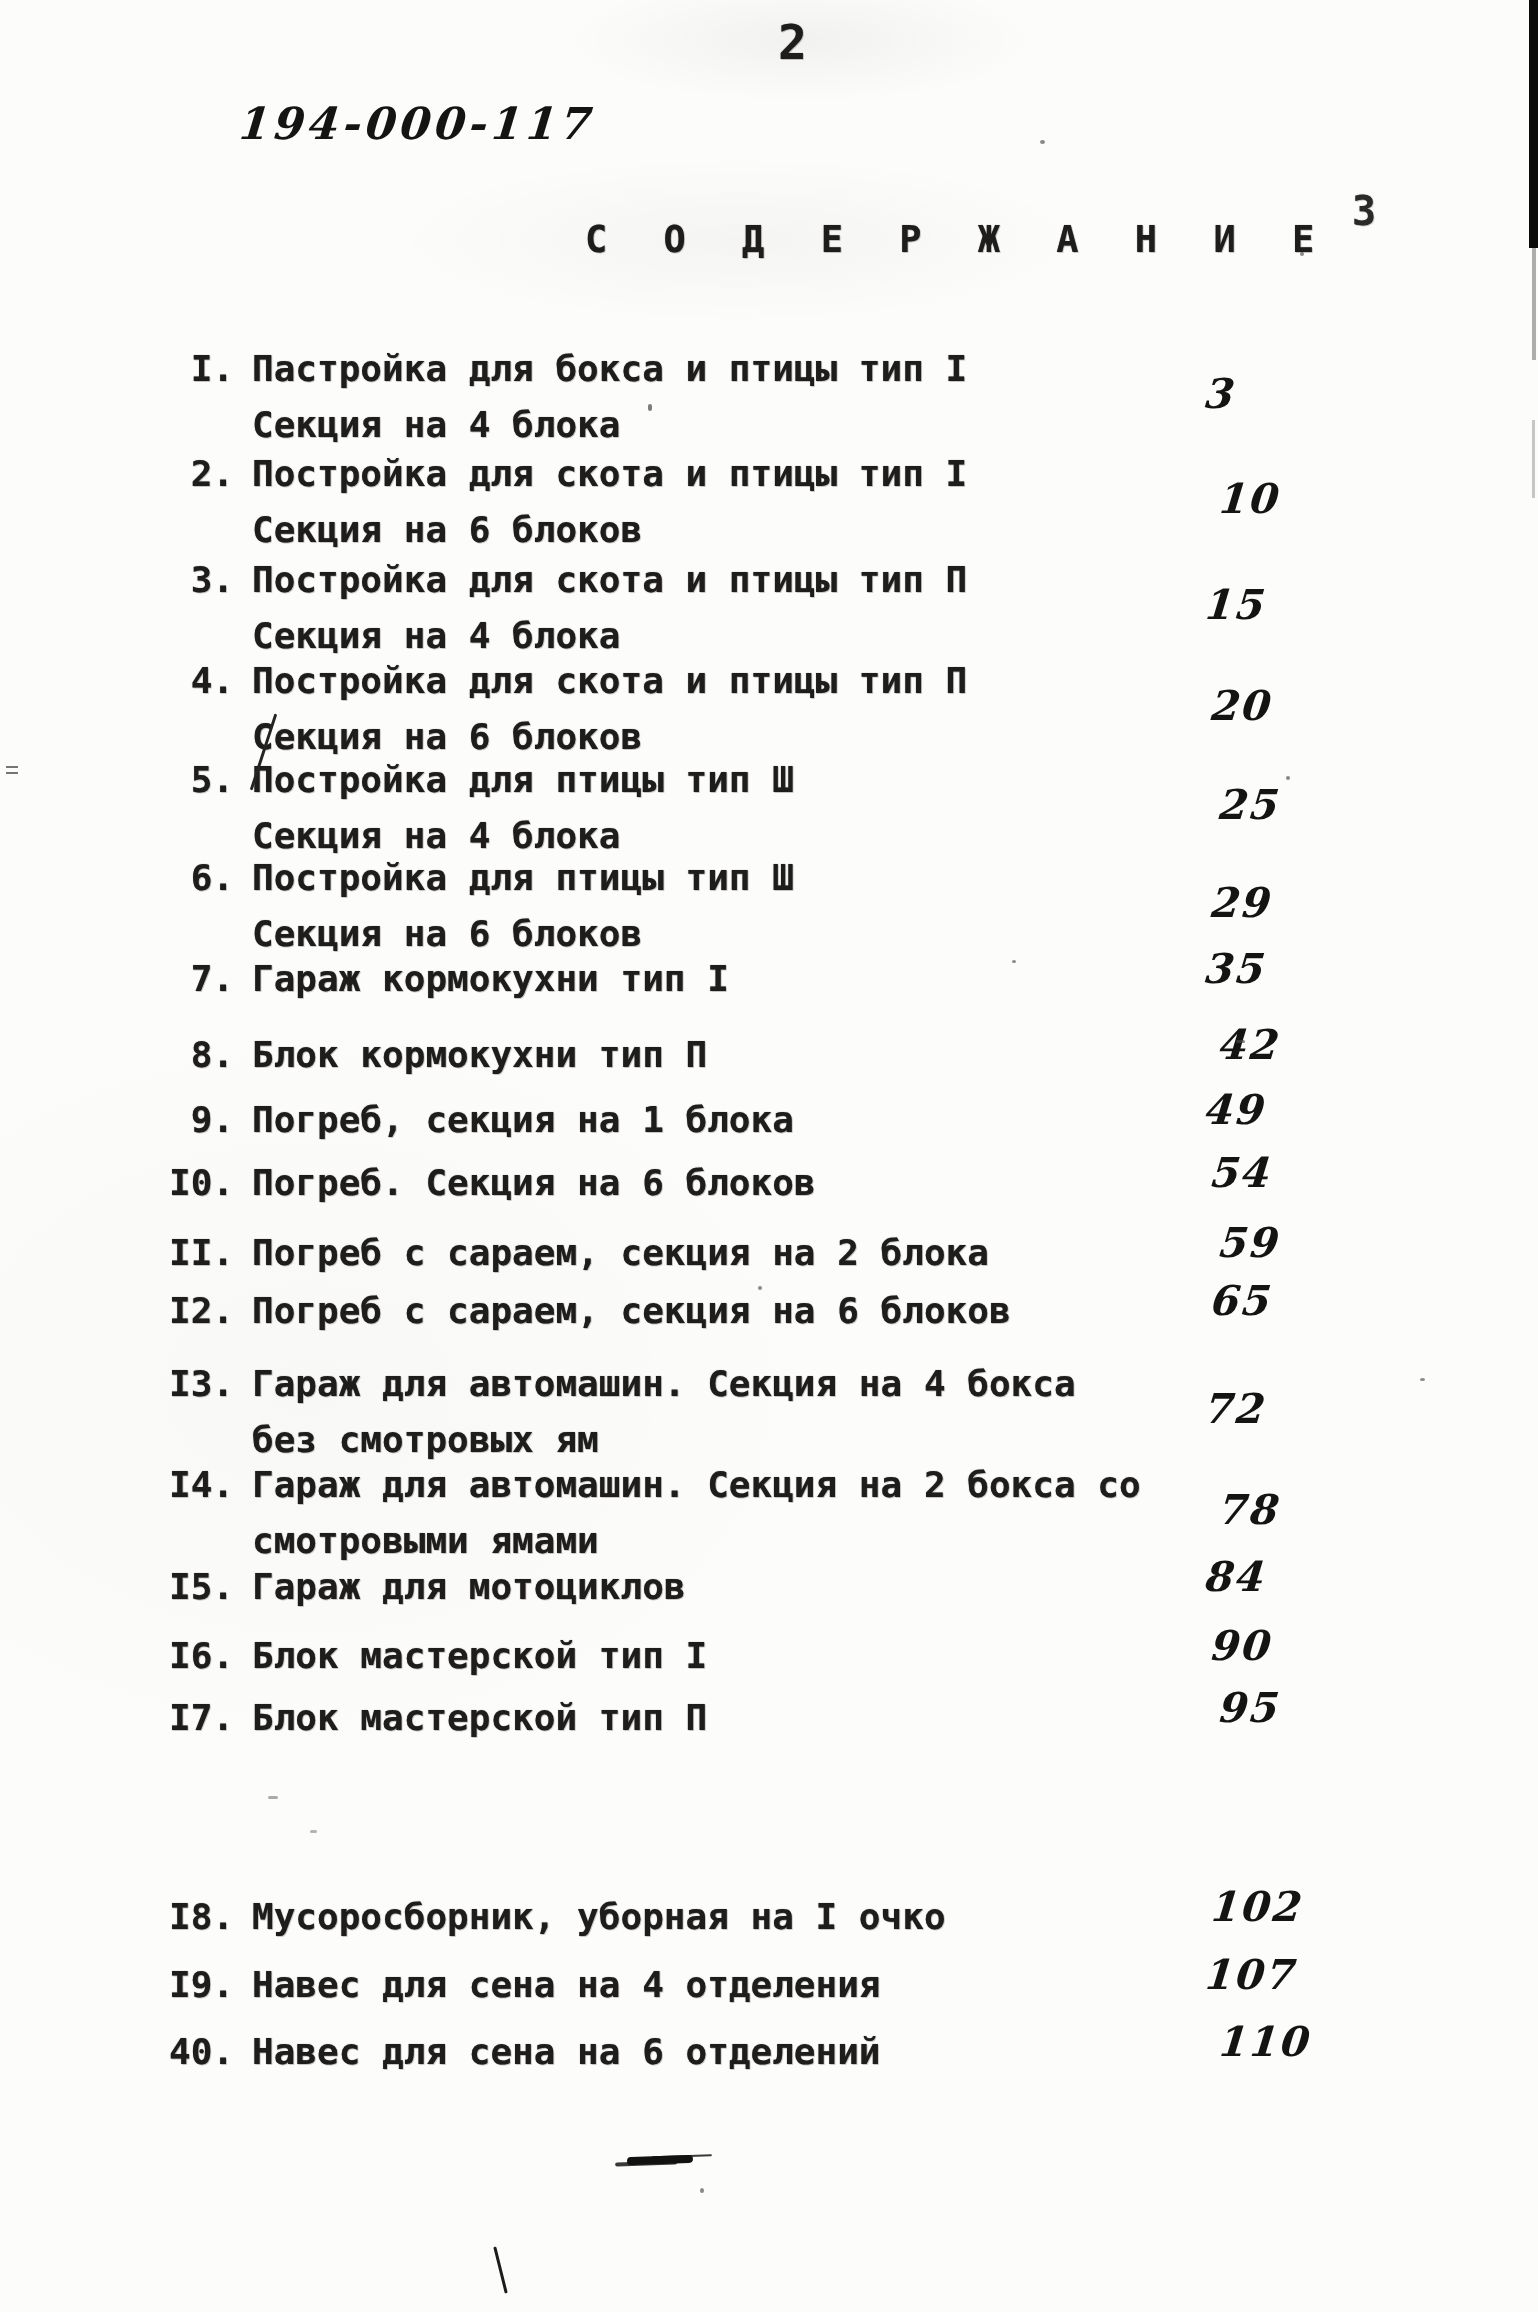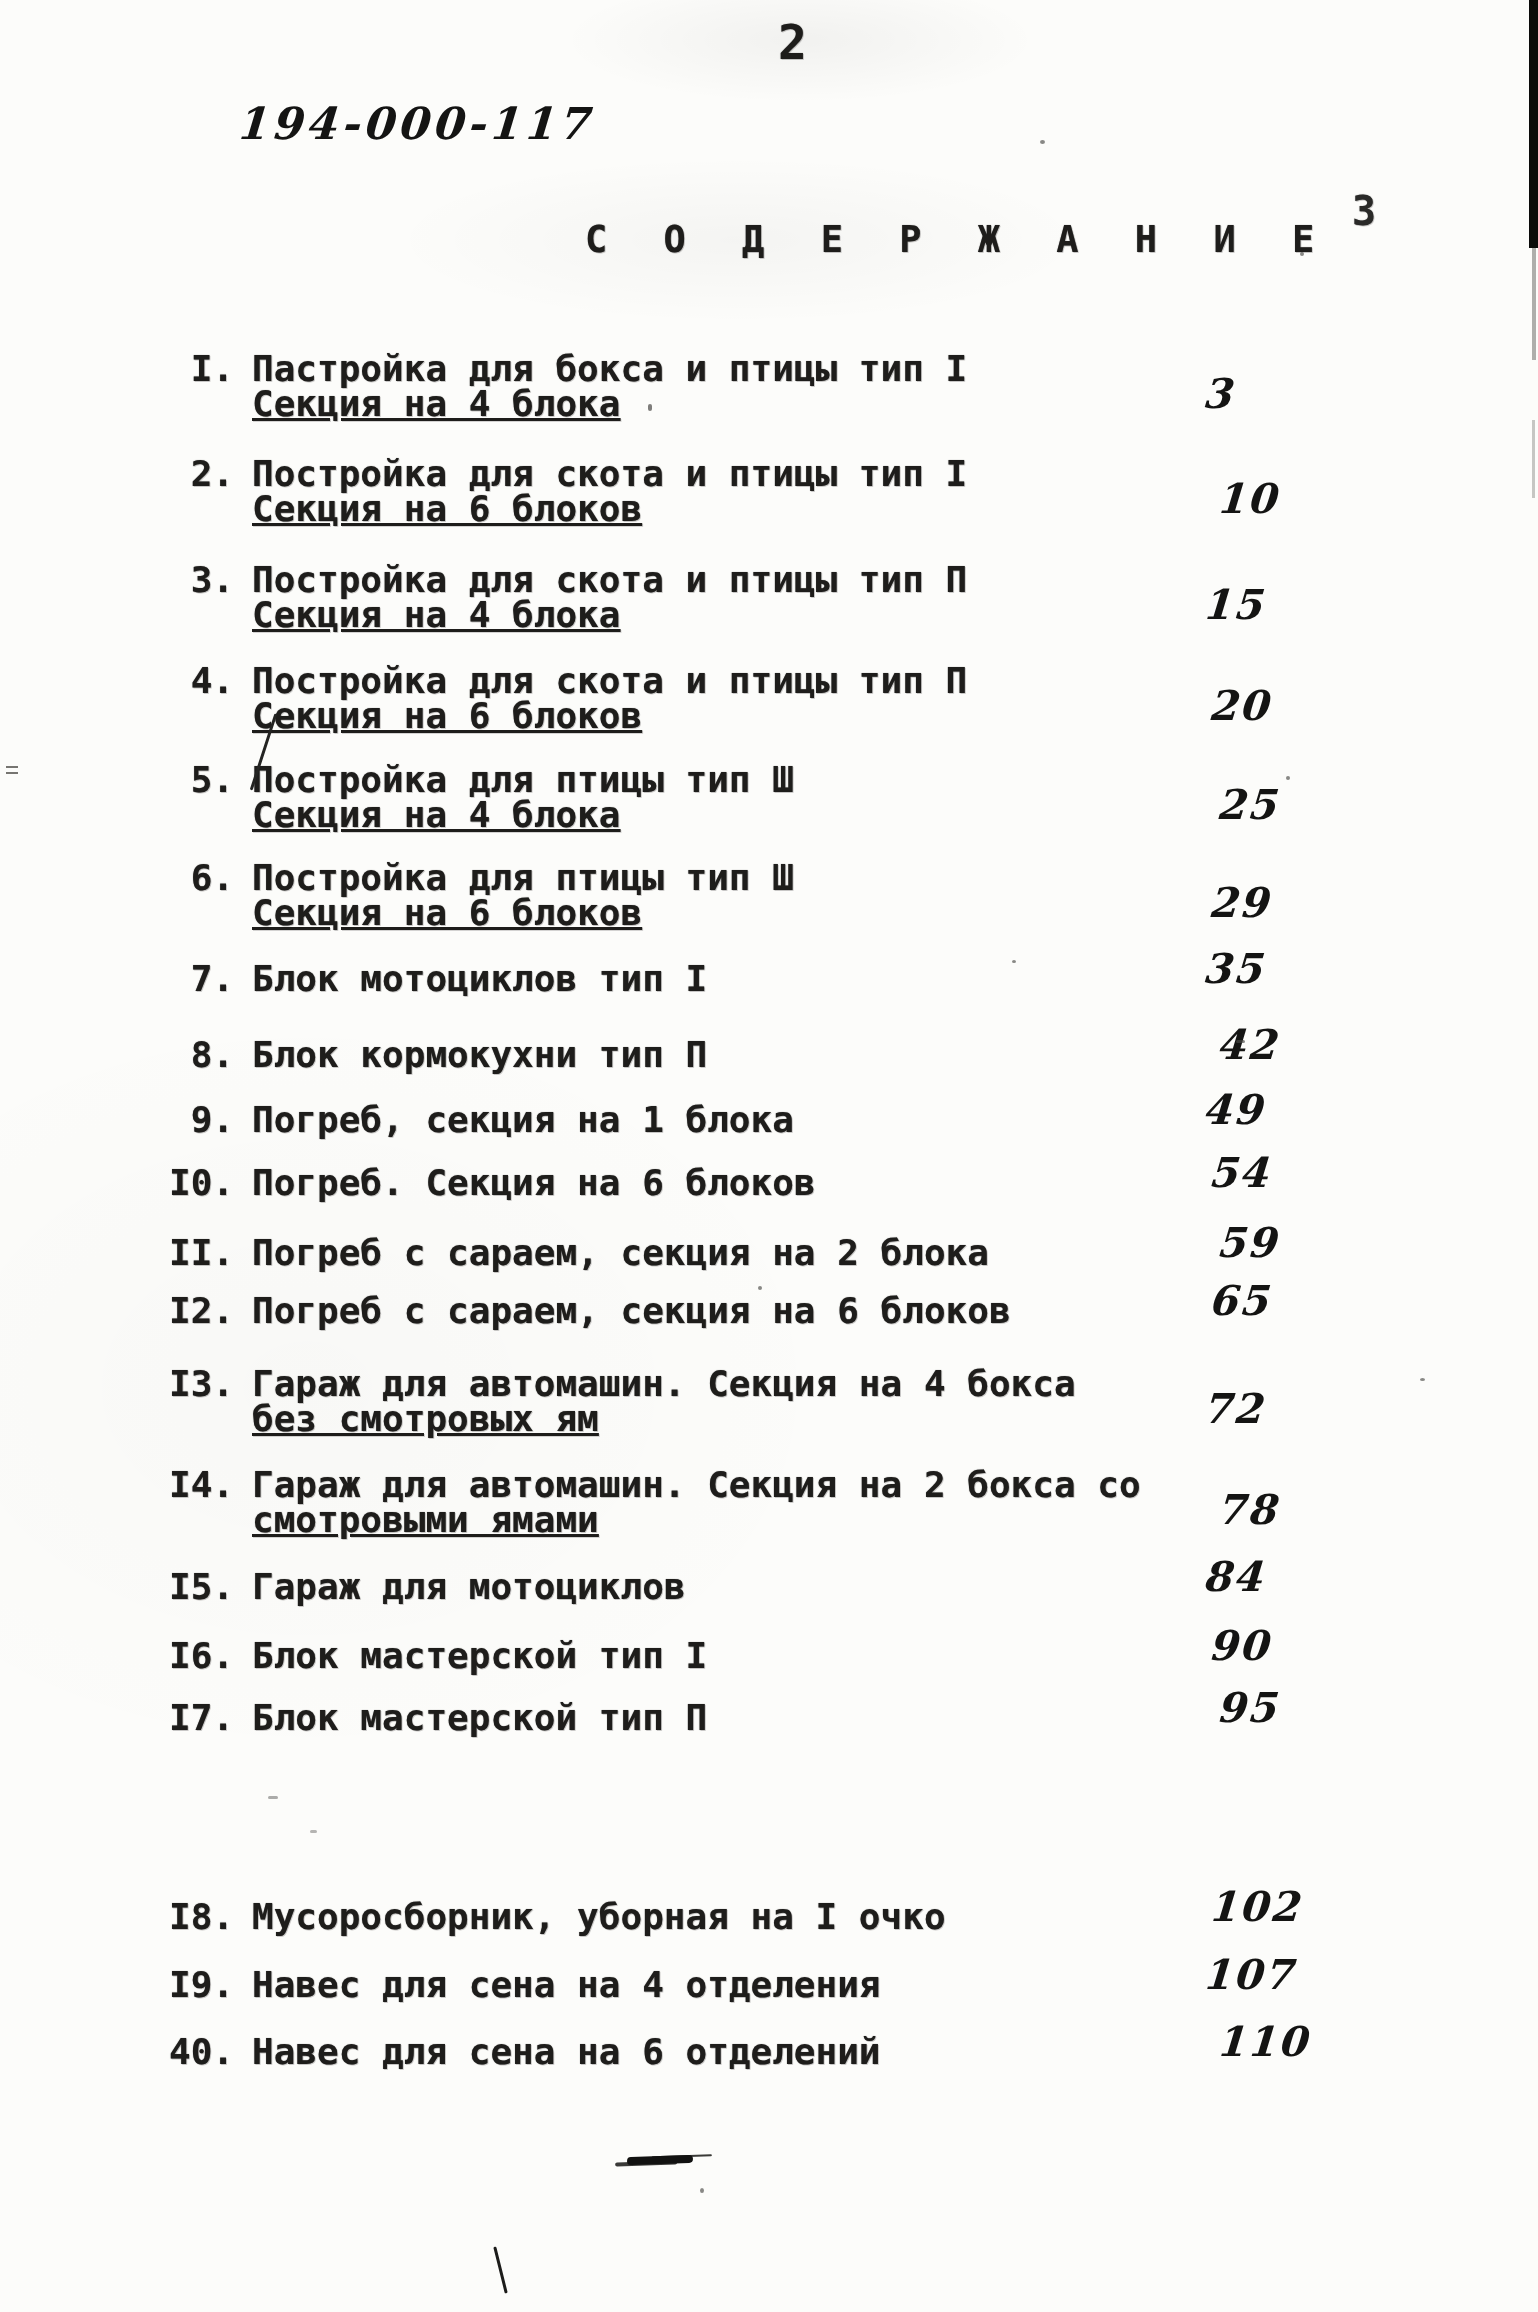--- a/index.html
+++ b/index.html
@@ -24,21 +24,21 @@
   .abs { position:absolute; white-space:nowrap; }
 
   .sheet-num { left:778px; top:14px; font-size:48px; }
   .doc-code  { left:240px; top:98px;  font-size:44px; letter-spacing:4px; }
   .corner-num{ left:1352px; top:188px; font-size:40px; color:#2a2a28; }
   .toc-title { left:585px; top:218px; font-size:37px; letter-spacing:17px;text-align:right; }
 
   .row { position:absolute; left:0; top:0; width:1538px; font-size:36px; line-height:39px; }
   .row .num   { position:absolute; left:148px; top:0; width:86px; text-align:right; }
   .row .line1 { position:absolute; left:252px; top:0; }
-  .row .line2 { position:absolute; left:252px; top:35px;text-decoration:underline; }
+  .row .line2 { position:absolute; left:252px; top:56px; }
   .row .pg    { position:absolute; left:1212px; font-size:41px; letter-spacing:2px; }
   .row.two .pg { top:26px; }
   .row.one .pg { top:-9px; }
   .row:nth-of-type(odd) .pg { left:1206px; }
   .row:nth-of-type(3n) .pg  { left:1220px; }
 
   
   .edge-band  { position:absolute; right:0; top:0;  width:9px;  height:248px; background:#0b0b0a; }
   .edge-band2 { position:absolute; right:2px; top:248px; width:4px; height:112px; background:#6d6d6a; opacity:.55; }
   .edge-band3 { position:absolute; right:3px; top:420px; width:3px; height:78px;  background:#8f8f8b; opacity:.5; }
@@ -117,21 +117,21 @@
 
   <div class="row two" style="top:858px">
     <span class="num typed">6.</span>
     <span class="line1 typed">Постройка для птицы тип Ш</span>
     <span class="line2 typed">Секция на 6 блоков</span>
     <span class="pg hand">29</span>
   </div>
 
   <div class="row one" style="top:959px">
     <span class="num typed">7.</span>
-    <span class="line1 typed">Блок мотоциклов тип I</span>
+    <span class="line1 typed">Гараж кормокухни тип I</span>
     <span class="pg hand">35</span>
   </div>
 
   <div class="row one" style="top:1035px">
     <span class="num typed">8.</span>
     <span class="line1 typed">Блок кормокухни тип П</span>
     <span class="pg hand">42</span>
   </div>
 
   <div class="row one" style="top:1100px">

